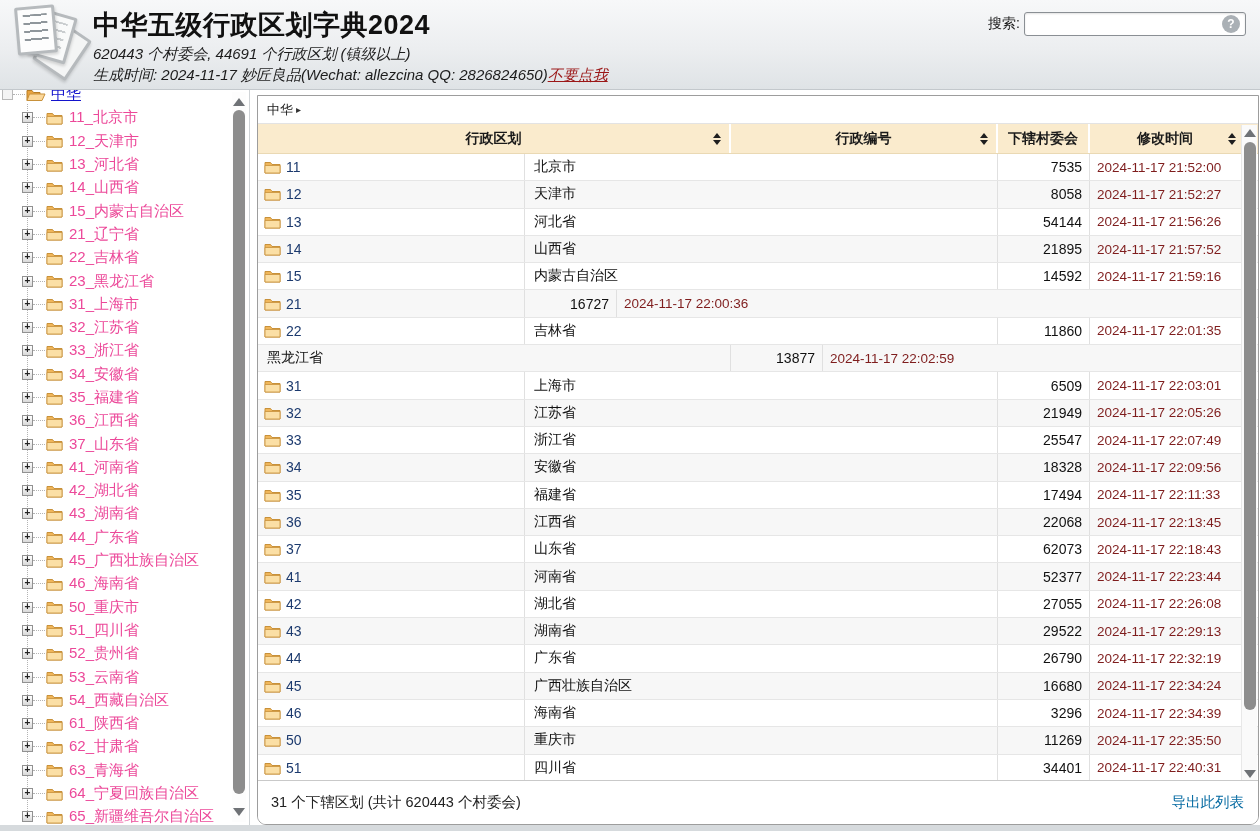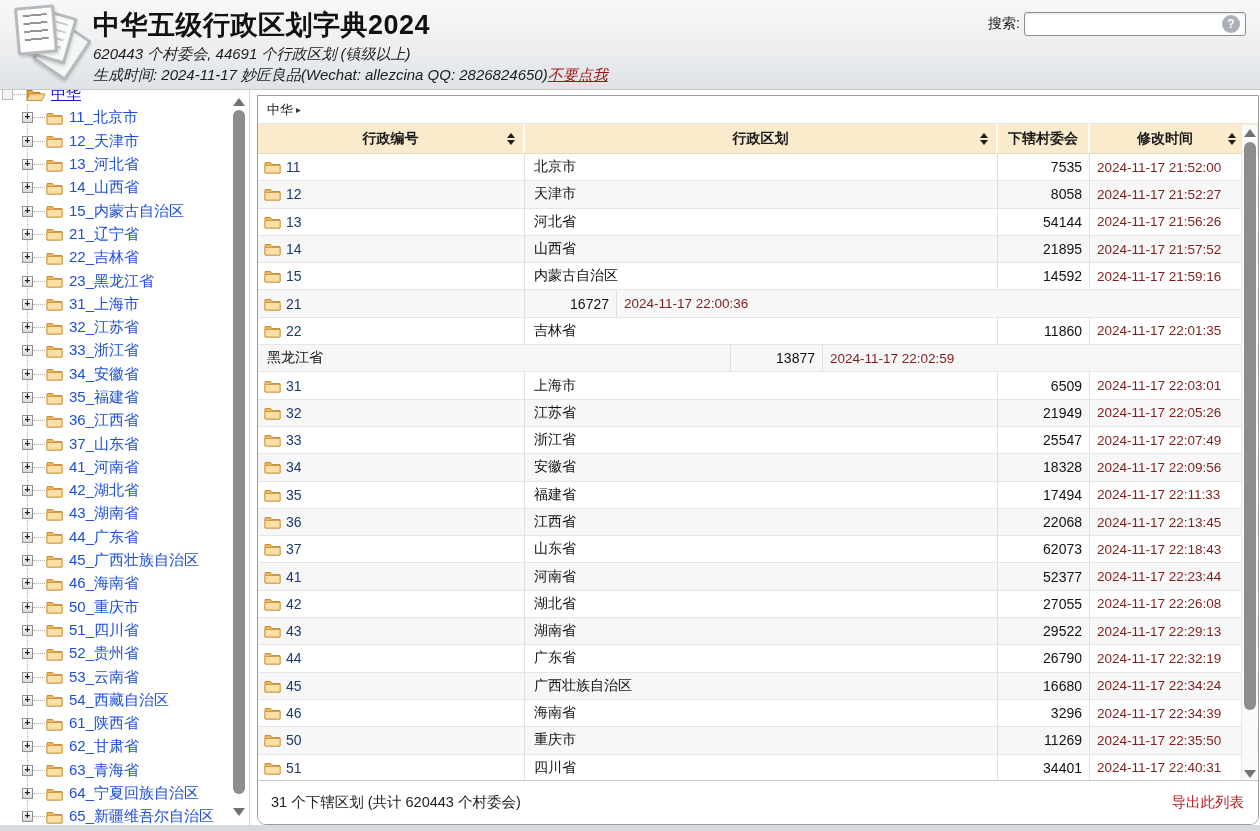--- a/index.html
+++ b/index.html
@@ -53,21 +53,21 @@
     white-space:nowrap; cursor:pointer; }
   .tree-root { padding-left:2px; }
   .tree-item { padding-left:22px; }
   .twisty { flex:0 0 auto; width:11px; height:11px; border:1px solid #919191;
     background:linear-gradient(180deg,#ffffff,#d9d9d9); color:#222; font-size:10px;
     line-height:8px; text-align:center; font-weight:bold; cursor:pointer; }
   .rootbox { flex:0 0 auto; width:11px; height:11px; border:1px solid #b9b9b9;
     background:#f4f4f4; }
   .hdots { flex:0 0 auto; width:12px; border-top:1px dotted #b3b3b3; }
   .fold { flex:0 0 auto; margin-left:1px; display:inline-flex; }
-  .tree-label { margin-left:6px; font-size:15px; color:#1d4ed8; }
+  .tree-label { margin-left:6px; font-size:15px; color:#ec4899; }
   .tree-root .tree-label { color:#1414cc; text-decoration:underline; margin-left:5px; }
   .sb-scroll { position:absolute; right:3px; top:2px; width:14px; height:730px; background:#fdfdfd; }
   .sb-up, .sb-down { position:absolute; left:1px; width:12px; height:12px; cursor:pointer; }
   .sb-up { top:4px; } .sb-down { bottom:4px; }
   .tri-up { width:0; height:0; margin:2px auto; border-left:6px solid transparent;
     border-right:6px solid transparent; border-bottom:8px solid #6f7276; }
   .tri-down { width:0; height:0; margin:2px auto; border-left:6px solid transparent;
     border-right:6px solid transparent; border-top:8px solid #6f7276; }
   .sb-thumb { position:absolute; left:1px; top:18px; width:12px; height:684px;
     background:#8d8d8d; border-radius:7px; cursor:pointer; }
@@ -108,21 +108,21 @@
   .tb-scroll { position:absolute; right:1px; top:29px; width:16px; height:657px;
     background:#fafafa; border-left:1px solid #e8e8e8; }
   .tb-scroll .sb-up { top:2px; left:2px; } .tb-scroll .sb-down { bottom:2px; left:2px; }
   .tb-thumb { position:absolute; left:2px; top:17px; width:12px; height:568px;
     background:#8d8d8d; border-radius:7px; cursor:pointer; }
 
   .tfoot { position:absolute; left:0; bottom:0; width:100%; height:44px;
     border-top:1px solid #c9c9c9; background:#fff; display:flex; align-items:center;
     justify-content:space-between; padding:0 14px 0 13px; }
   .foot-summary { font-size:14.5px; color:#222; }
-  .export-link { font-size:14.5px; color:#b91c1c; cursor:pointer; }
+  .export-link { font-size:14.5px; color:#0369a1; cursor:pointer; }
 </style>
 </head>
 <body>
 
 <div class="header">
   <div class="logo">
     <div class="page p3"></div>
       <div class="page p2"></div>
       <div class="page p1"></div>
   </div>
@@ -541,34 +541,34 @@
     </div>
   </div>
 
   <div class="panel">
     <div class="breadcrumb">
       <span class="crumb">中华</span>
       <span class="crumb-arrow">▸</span>
     </div>
 
     <div class="thead">
+      <div class="th th-c2">
+        <span>行政区划</span>
+        <span class="sort">
+            <i class="su"></i>
+            <i class="sd"></i>
+          </span>
+      </div>
       <div class="th th-c1">
         <span>行政编号</span>
         <span class="sort">
             <i class="su"></i>
             <i class="sd"></i>
           </span>
       </div>
-      <div class="th th-c2">
-        <span>行政区划</span>
-        <span class="sort">
-            <i class="su"></i>
-            <i class="sd"></i>
-          </span>
-      </div>
       <div class="th th-c3">
         <span>下辖村委会</span>
       </div>
       <div class="th th-c4">
         <span>修改时间</span>
         <span class="sort">
             <i class="su"></i>
             <i class="sd"></i>
           </span>
       </div>

